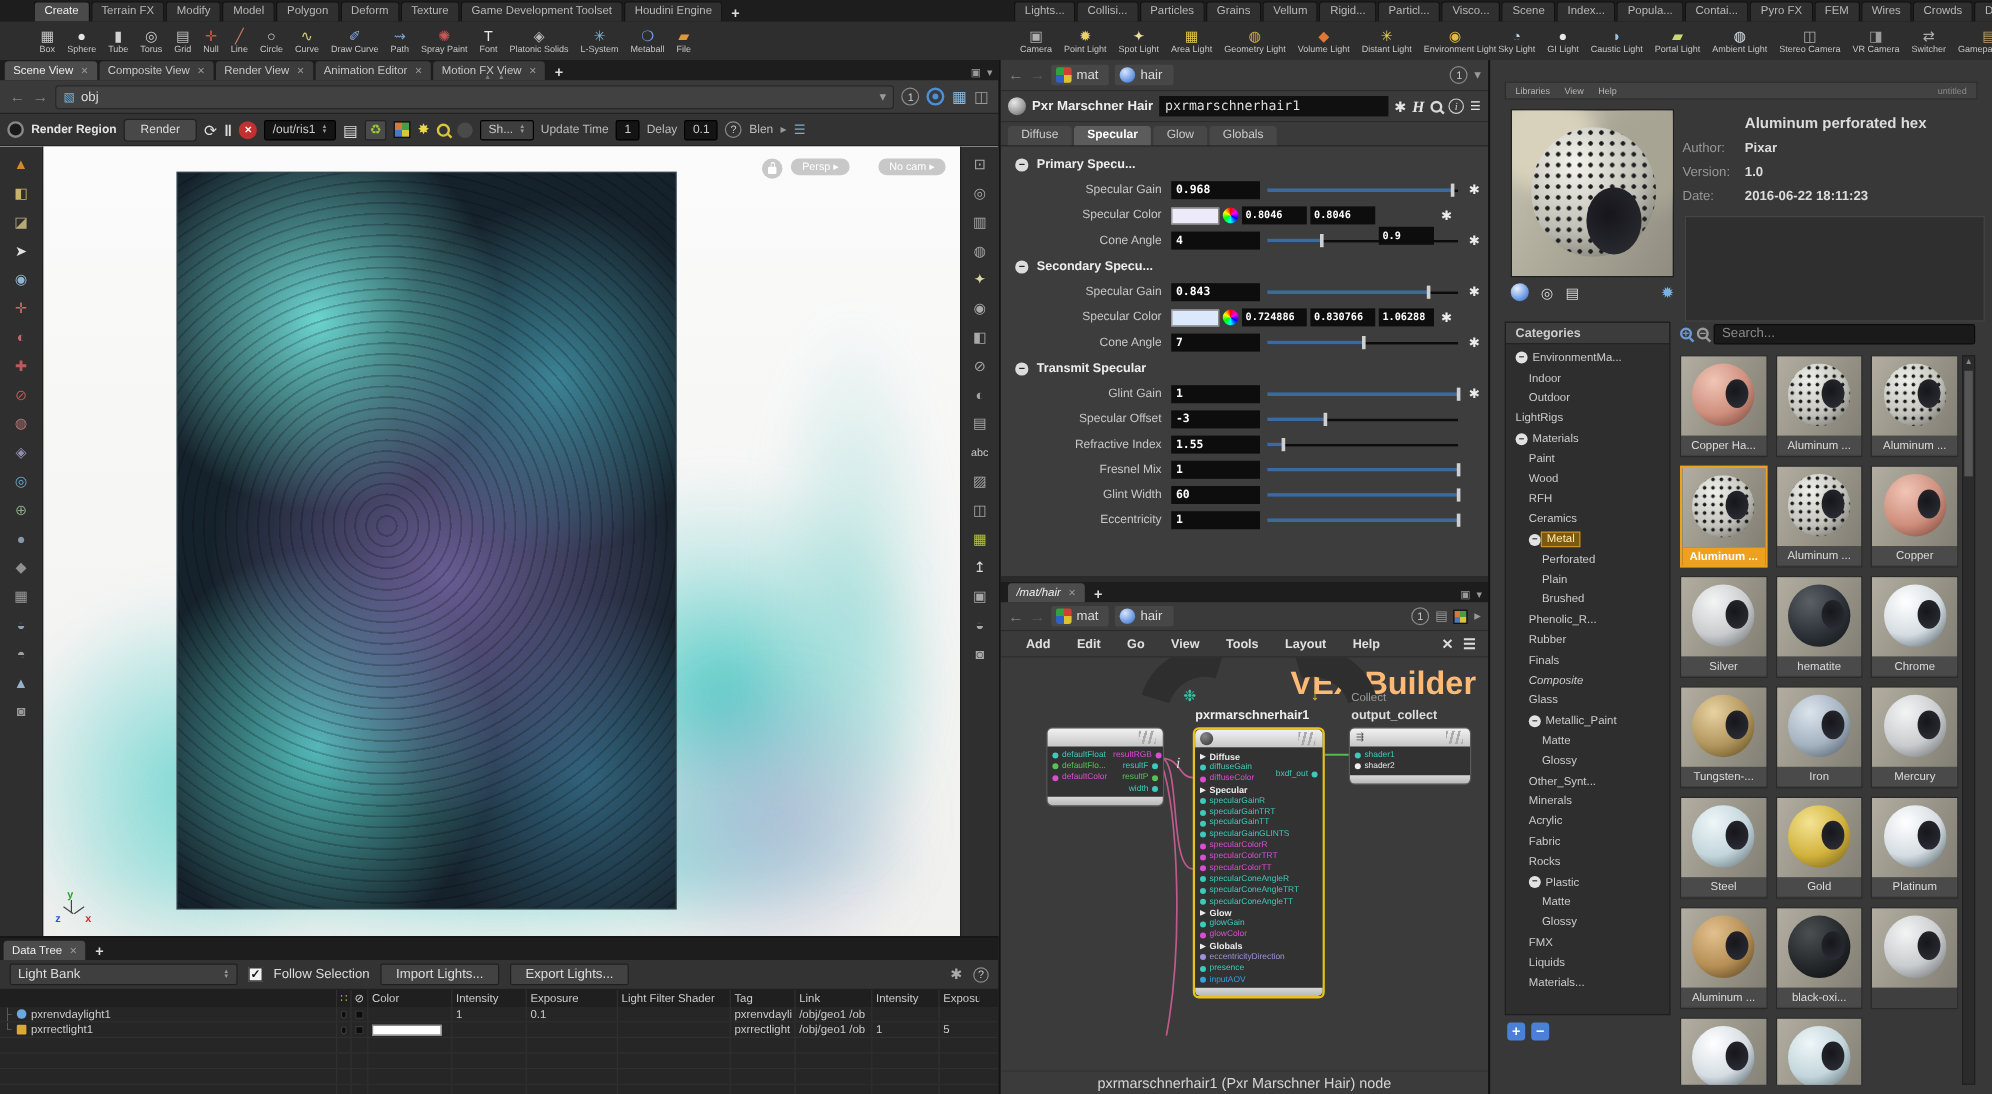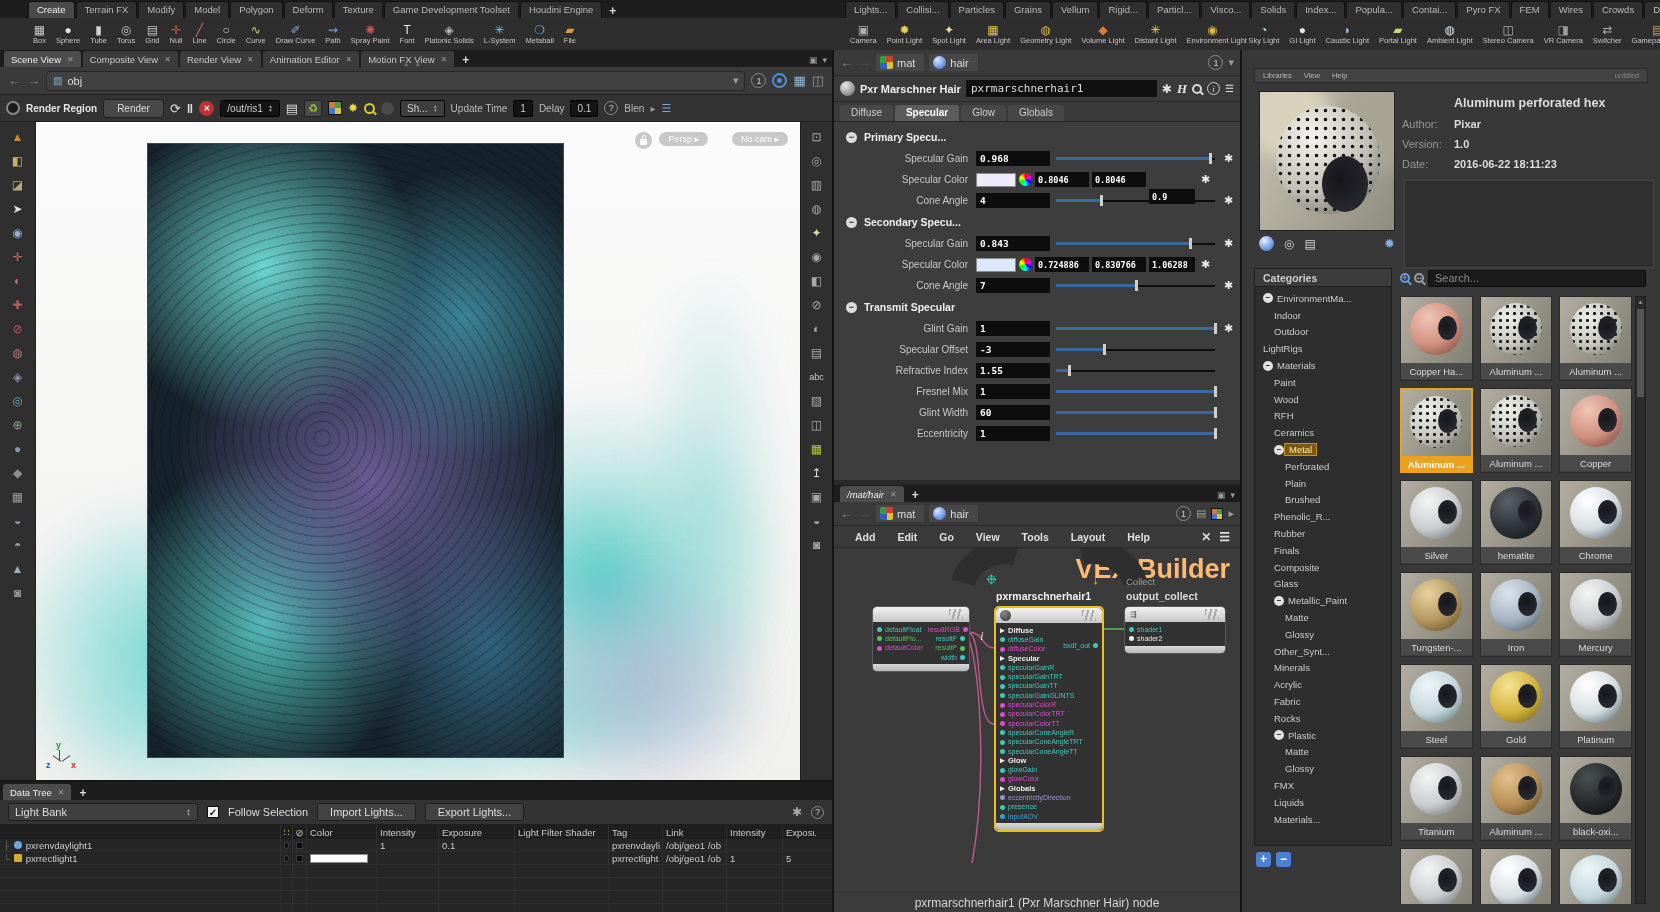--- a/index.html
+++ b/index.html
@@ -194,21 +194,21 @@
     </div>
   <div class="shelf-tabs" style="left:845px" id="shelf-tabs-right">
       <div class="shelf-tab">Lights...</div>
       <div class="shelf-tab">Collisi...</div>
       <div class="shelf-tab">Particles</div>
       <div class="shelf-tab">Grains</div>
       <div class="shelf-tab">Vellum</div>
       <div class="shelf-tab">Rigid...</div>
       <div class="shelf-tab">Particl...</div>
       <div class="shelf-tab">Visco...</div>
-      <div class="shelf-tab">Solids</div>
+      <div class="shelf-tab">Scene</div>
       <div class="shelf-tab">Index...</div>
       <div class="shelf-tab">Popula...</div>
       <div class="shelf-tab">Contai...</div>
       <div class="shelf-tab">Pyro FX</div>
       <div class="shelf-tab">FEM</div>
       <div class="shelf-tab">Wires</div>
       <div class="shelf-tab">Crowds</div>
       <div class="shelf-tab">Drive...</div>
     </div>
   <div class="shelf-tools">
@@ -1122,21 +1122,21 @@
           </div>
           <div class="catitem" style="padding-left: 17px;">
             <span class="lbl">Phenolic_R...</span>
           </div>
           <div class="catitem" style="padding-left: 17px;">
             <span class="lbl">Rubber</span>
           </div>
           <div class="catitem" style="padding-left: 17px;">
             <span class="lbl">Finals</span>
           </div>
-          <div class="catitem" style="padding-left: 17px;">
+          <div class="catitem" style="padding-left: 17px; font-style: italic;">
             <span class="lbl">Composite</span>
           </div>
           <div class="catitem" style="padding-left: 17px;">
             <span class="lbl">Glass</span>
           </div>
           <div class="catitem" style="padding-left: 17px;">
             <span class="exp">−</span>
             <span class="lbl">Metallic_Paint</span>
           </div>
           <div class="catitem" style="padding-left: 28px;">
@@ -1274,26 +1274,20 @@
           <div class="mlabel">Gold</div>
         </div>
         <div class="cell">
           <div class="mthumb">
             <div class="msph" style="background: radial-gradient(circle at 35% 28%, rgb(255, 255, 255), rgb(213, 221, 226) 55%, rgb(90, 106, 116) 92%);"></div>
           </div>
           <div class="mlabel">Platinum</div>
         </div>
         <div class="cell">
           <div class="mthumb">
-            <div class="msph" style="background: radial-gradient(circle at 35% 28%, rgb(244, 244, 244), rgb(201, 204, 206) 55%, rgb(113, 118, 122) 92%);"></div>
-          </div>
-          <div class="mlabel">Titanium</div>
-        </div>
-        <div class="cell">
-          <div class="mthumb">
             <div class="msph" style="background: radial-gradient(circle at 35% 28%, rgb(226, 192, 142), rgb(182, 143, 85) 55%, rgb(94, 71, 34) 92%);"></div>
           </div>
           <div class="mlabel">Aluminum ...</div>
         </div>
         <div class="cell">
           <div class="mthumb">
             <div class="msph" style="background: radial-gradient(circle at 35% 28%, rgb(74, 79, 82), rgb(36, 40, 43) 55%, rgb(14, 17, 19) 92%);"></div>
           </div>
           <div class="mlabel">black-oxi...</div>
         </div>

